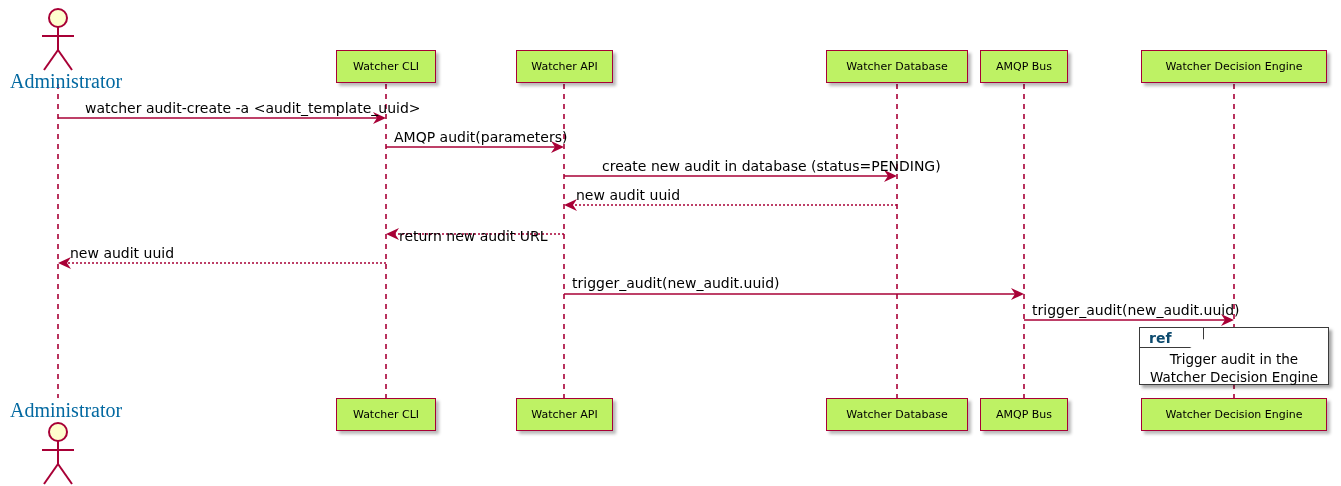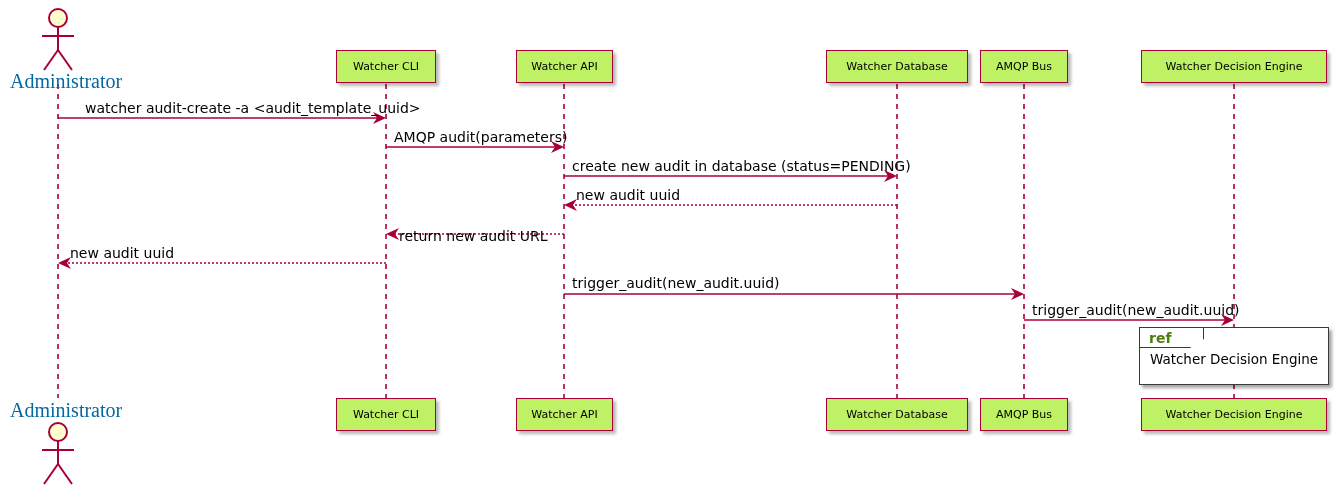--- a/index.html
+++ b/index.html
@@ -101,21 +101,21 @@
     border-right: 1.6px solid #3A3A3A;
     border-bottom: 1.6px solid #3A3A3A;
     background: #ffffff;
   }
   .ref-tab-text {
     position: absolute;
     left: 9px;
     top: 2px;
     font-size: 14px;
     font-weight: bold;
-    color: #4d7c0f;
+    color: #0c4a6e;
     font-family: "DejaVu Sans", sans-serif;
   }
   .ref-body {
     position: absolute;
     left: 0;
     top: 22px;
     width: 100%;
     text-align: center;
     font-size: 13.5px;
     color: #000000;
@@ -164,21 +164,21 @@
         <line x1="58" y1="441" x2="58" y2="464" class="actor-line"></line>
         <line x1="42" y1="450" x2="74" y2="450" class="actor-line"></line>
         <line x1="58" y1="464" x2="44" y2="484" class="actor-line"></line>
         <line x1="58" y1="464" x2="72" y2="484" class="actor-line"></line>
       </g>
     </svg>
 
   <div id="overlay">
       <div class="msg-label" style="left: 66px; top: 100px; margin-left: 19px;">watcher audit-create -a &lt;audit_template_uuid&gt;</div>
       <div class="msg-label" style="left: 394px; top: 129px;">AMQP audit(parameters)</div>
-      <div class="msg-label" style="left: 572px; top: 158px;">create new audit in database (status=PENDING)</div>
+      <div class="msg-label" style="left: 602px; top: 158px;">create new audit in database (status=PENDING)</div>
       <div class="msg-label" style="left: 576px; top: 187px;">new audit uuid</div>
       <div class="msg-label" style="left: 399px; top: 228px;">return new audit URL</div>
       <div class="msg-label" style="left: 70px; top: 245px;">new audit uuid</div>
       <div class="msg-label" style="left: 572px; top: 275px;">trigger_audit(new_audit.uuid)</div>
       <div class="msg-label" style="left: 1032px; top: 302px;">trigger_audit(new_audit.uuid)</div>
       <div class="actor-label" style="left: 10px; top: 70px;">Administrator</div>
       <div class="pbox" style="left: 336px; top: 50px; width: 100px; height: 33px;">
         <span>Watcher CLI</span>
       </div>
       <div class="pbox" style="left: 516px; top: 50px; width: 97px; height: 33px;">
@@ -206,18 +206,19 @@
       <div class="pbox" style="left: 980px; top: 398px; width: 88px; height: 33px;">
         <span>AMQP Bus</span>
       </div>
       <div class="pbox" style="left: 1141px; top: 398px; width: 186px; height: 33px;">
         <span>Watcher Decision Engine</span>
       </div>
       <div class="refbox" style="left: 1139px; top: 327px; width: 190px; height: 58px;">
         <div class="ref-tab" style="clip-path: polygon(0px 0px, 100% 0px, 100% 55%, 78% 100%, 0px 100%);"></div>
         <div class="ref-tab-text">ref</div>
         <div class="ref-body">
+          <div>Trigger audit in the</div>
           <div>Watcher Decision Engine</div>
         </div>
       </div>
     </div>
 
 </div>
 
 </body></html>

